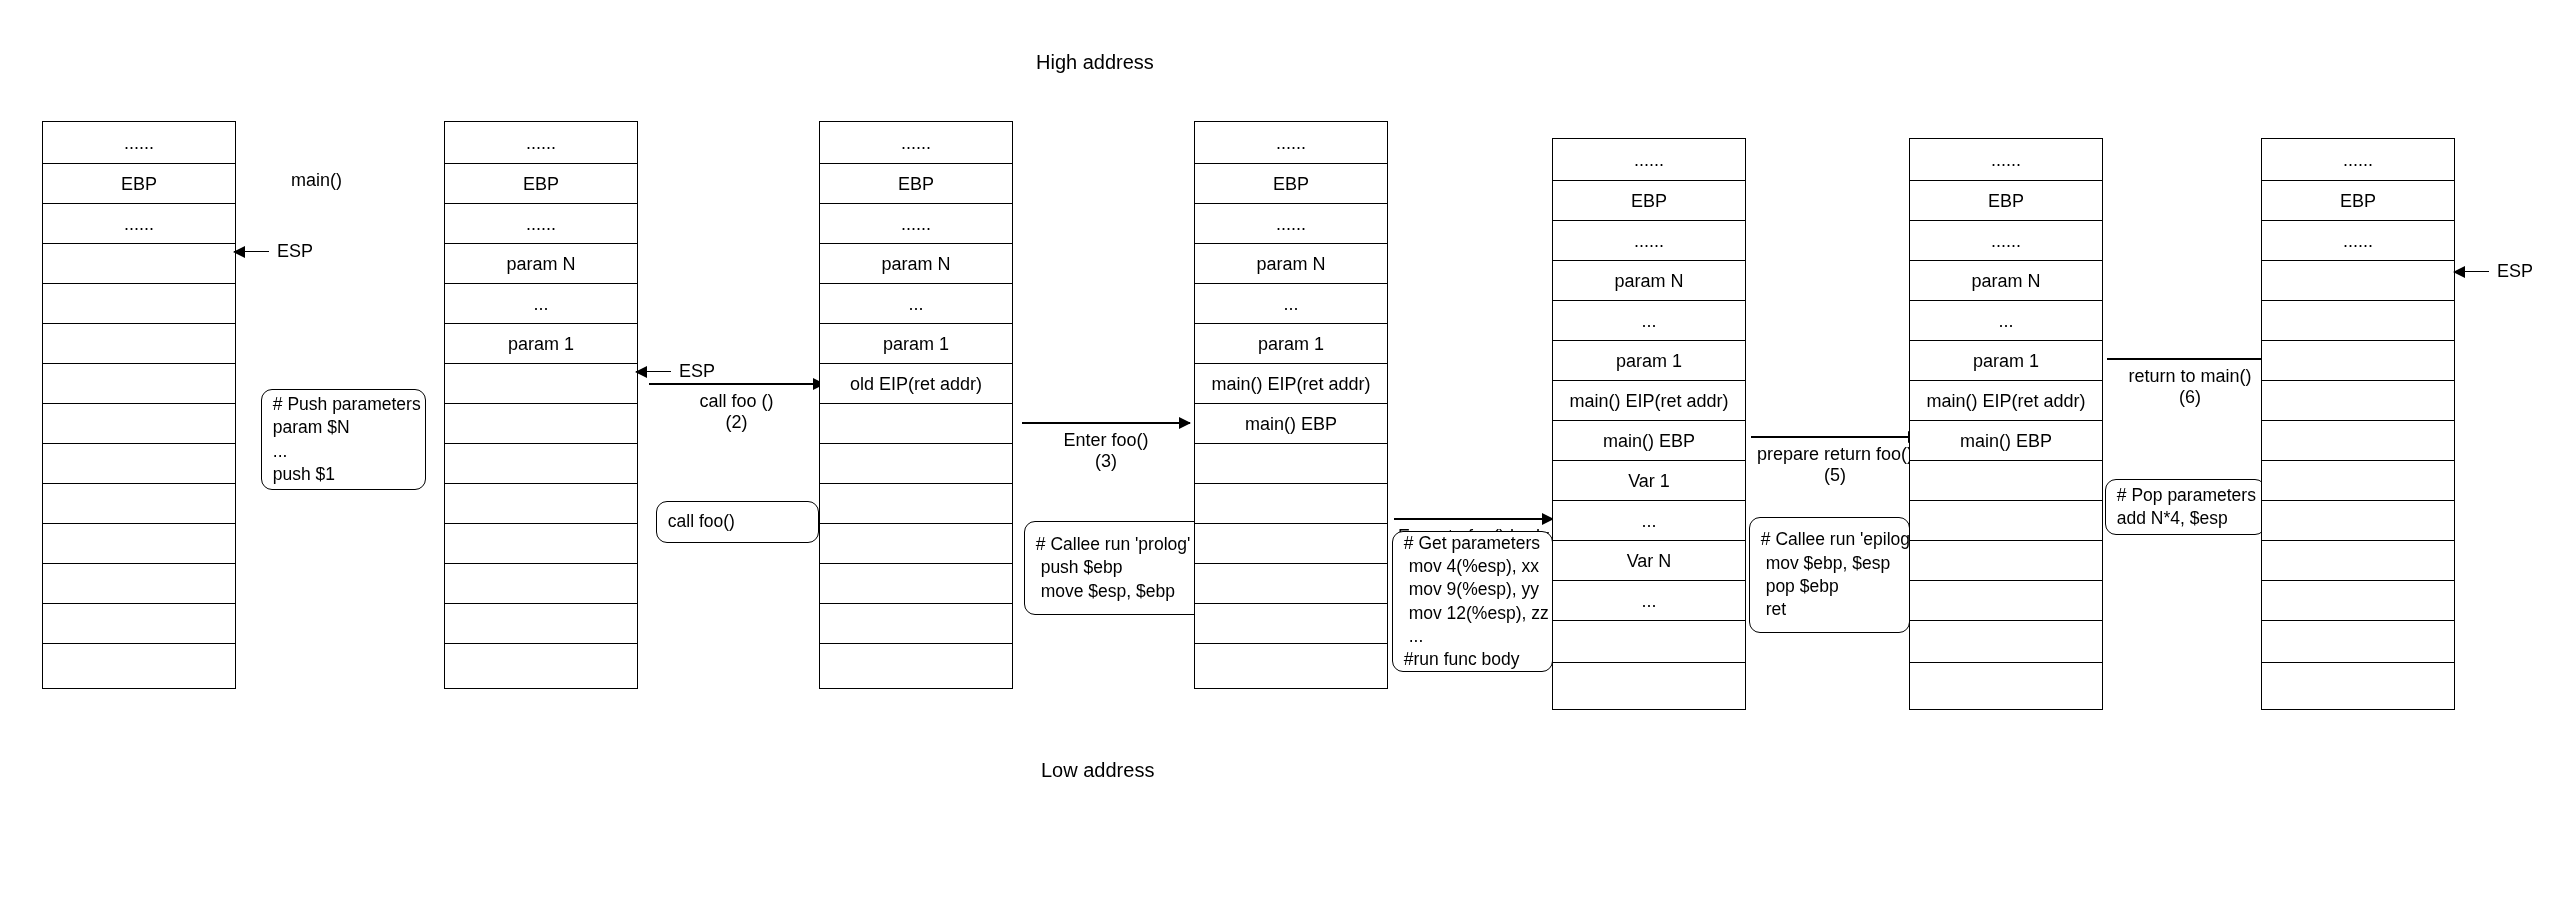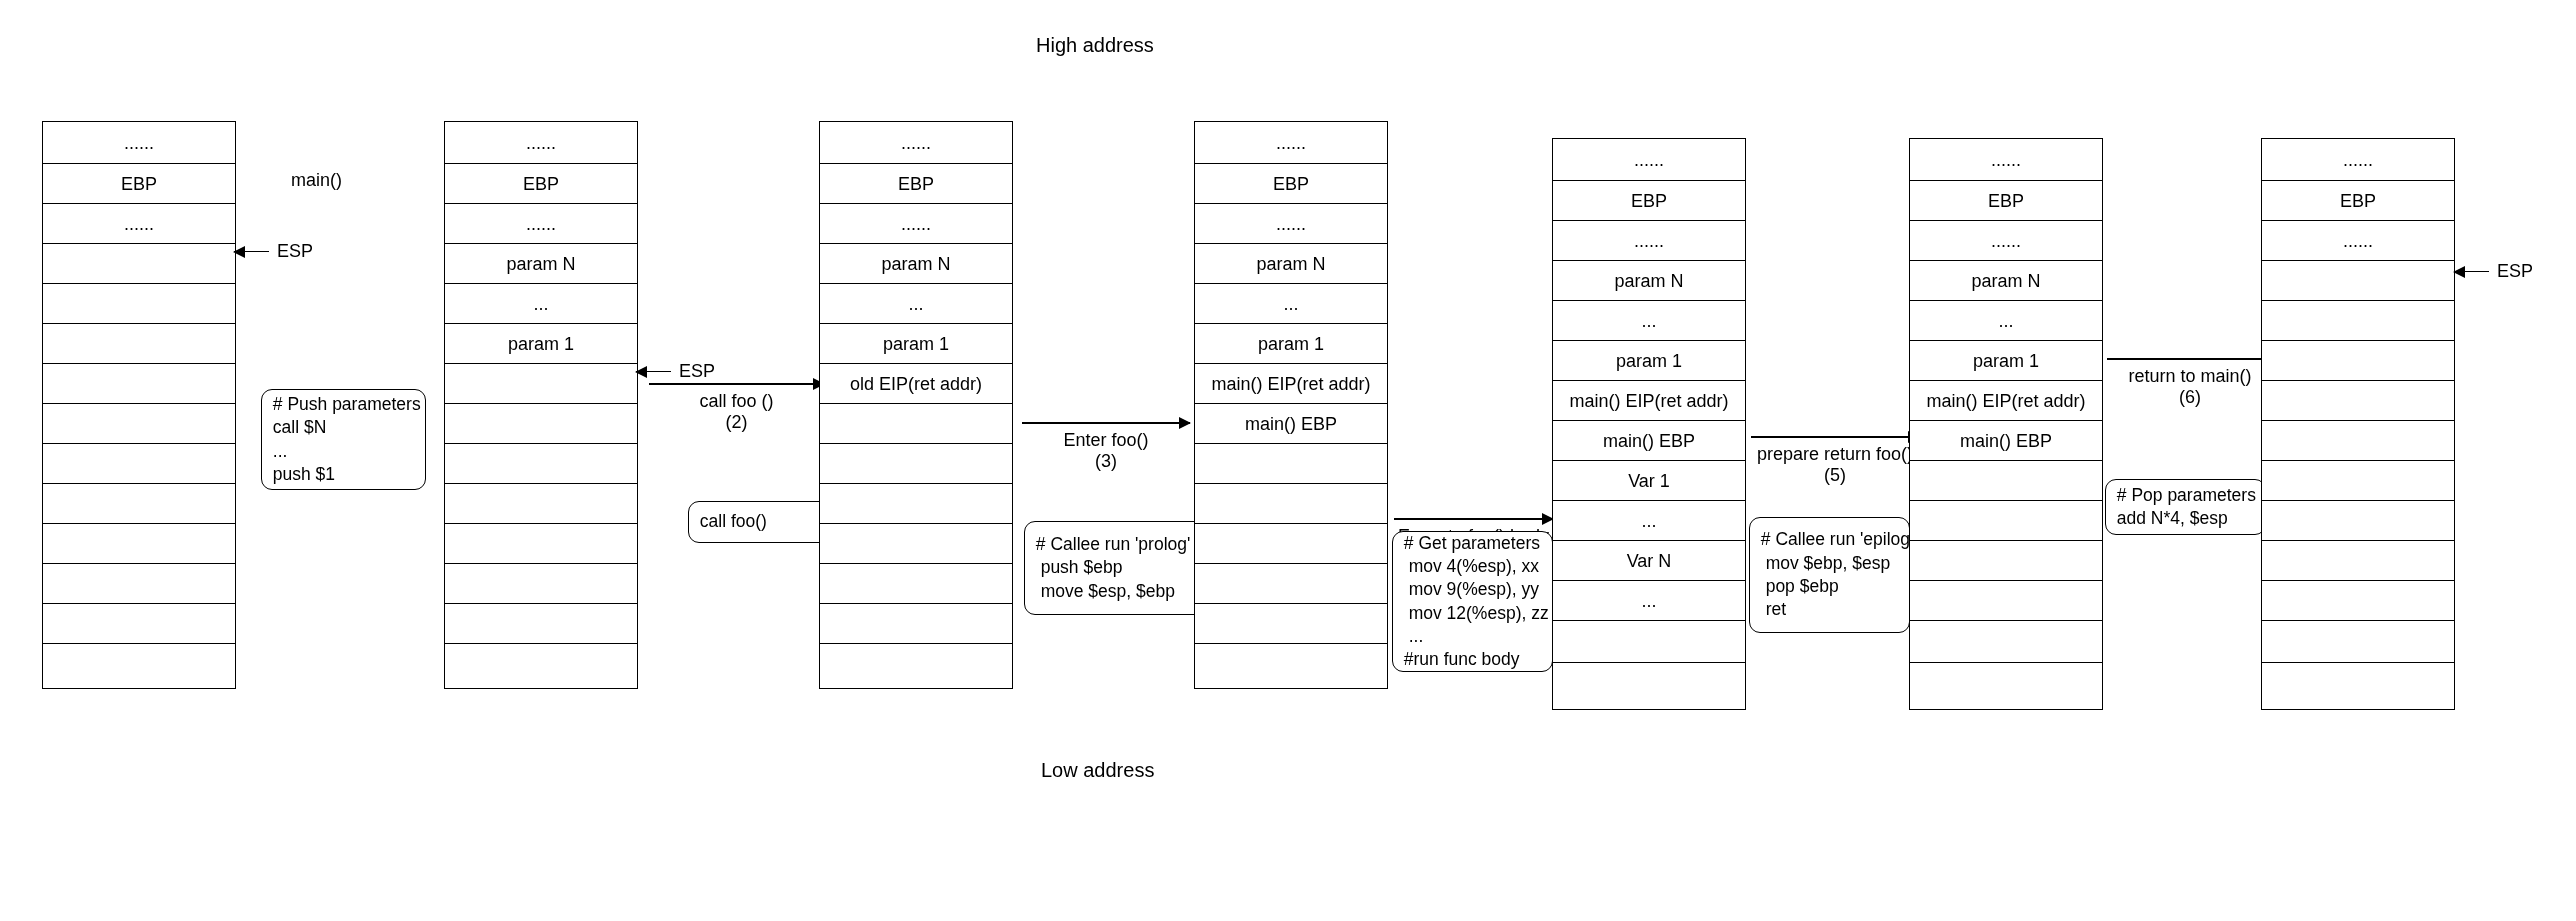--- a/index.html
+++ b/index.html
@@ -130,21 +130,21 @@
     font-size: 17.5px;
     line-height: 1.33;
     white-space: pre;
   }
 </style>
 </head>
 <body>
 
 <div id="canvas">
 
-  <div class="addr-label" style="left:1036px; top:34px;">High address</div>
+  <div class="addr-label" style="left:1036px; top:51px;">High address</div>
 
   <div class="addr-label" style="left:1041px; top:759px;">Low address</div>
 
   <div class="stack" id="s0" style="left:42px; top:121px; width:194px; height:568px;">
     <div class="stack-cell" style="height:42px">......</div>
     <div class="stack-cell" style="height:40px">EBP</div>
     <div class="stack-cell" style="height:40px">......</div>
     <div class="stack-cell" style="height:40px"></div>
     <div class="stack-cell" style="height:40px"></div>
     <div class="stack-cell" style="height:40px"></div>
@@ -160,21 +160,21 @@
 
   <div class="note" style="left:271px; top:170px;">main()</div>
   <div class="esp" style="left:234px; top:241px;">
     <div class="esp-line"></div>
     <div class="esp-text">ESP</div>
   </div>
 
 
   <div class="callout" style="left:261px; top:389px; width:165px; height:101px;">
     <div class="callout-line"># Push parameters</div>
-    <div class="callout-line">call $N</div>
+    <div class="callout-line">param $N</div>
     <div class="callout-line">...</div>
     <div class="callout-line">push $1</div>
   </div>
 
   <div class="stack" id="s1" style="left:444px; top:121px; width:194px; height:568px;">
     <div class="stack-cell" style="height:42px">......</div>
     <div class="stack-cell" style="height:40px">EBP</div>
     <div class="stack-cell" style="height:40px">......</div>
     <div class="stack-cell" style="height:40px">param N</div>
     <div class="stack-cell" style="height:40px">...</div>
@@ -195,21 +195,21 @@
   </div>
 
   <div class="flow" style="left:649px; top:383px; width:175px;">
     <div class="flow-arrow" style="width:175px;"></div>
     <div class="flow-label">
       <div>call foo ()</div>
       <div>(2)</div>
     </div>
   </div>
 
-  <div class="callout" style="left:656px; top:501px; width:163px; height:42px;margin-left:32px;">
+  <div class="callout" style="left:656px; top:501px; width:163px; height:42px;">
     <div class="callout-line">call foo()</div>
   </div>
 
   <div class="stack" id="s2" style="left:819px; top:121px; width:194px; height:568px;">
     <div class="stack-cell" style="height:42px">......</div>
     <div class="stack-cell" style="height:40px">EBP</div>
     <div class="stack-cell" style="height:40px">......</div>
     <div class="stack-cell" style="height:40px">param N</div>
     <div class="stack-cell" style="height:40px">...</div>
     <div class="stack-cell" style="height:40px">param 1</div>

